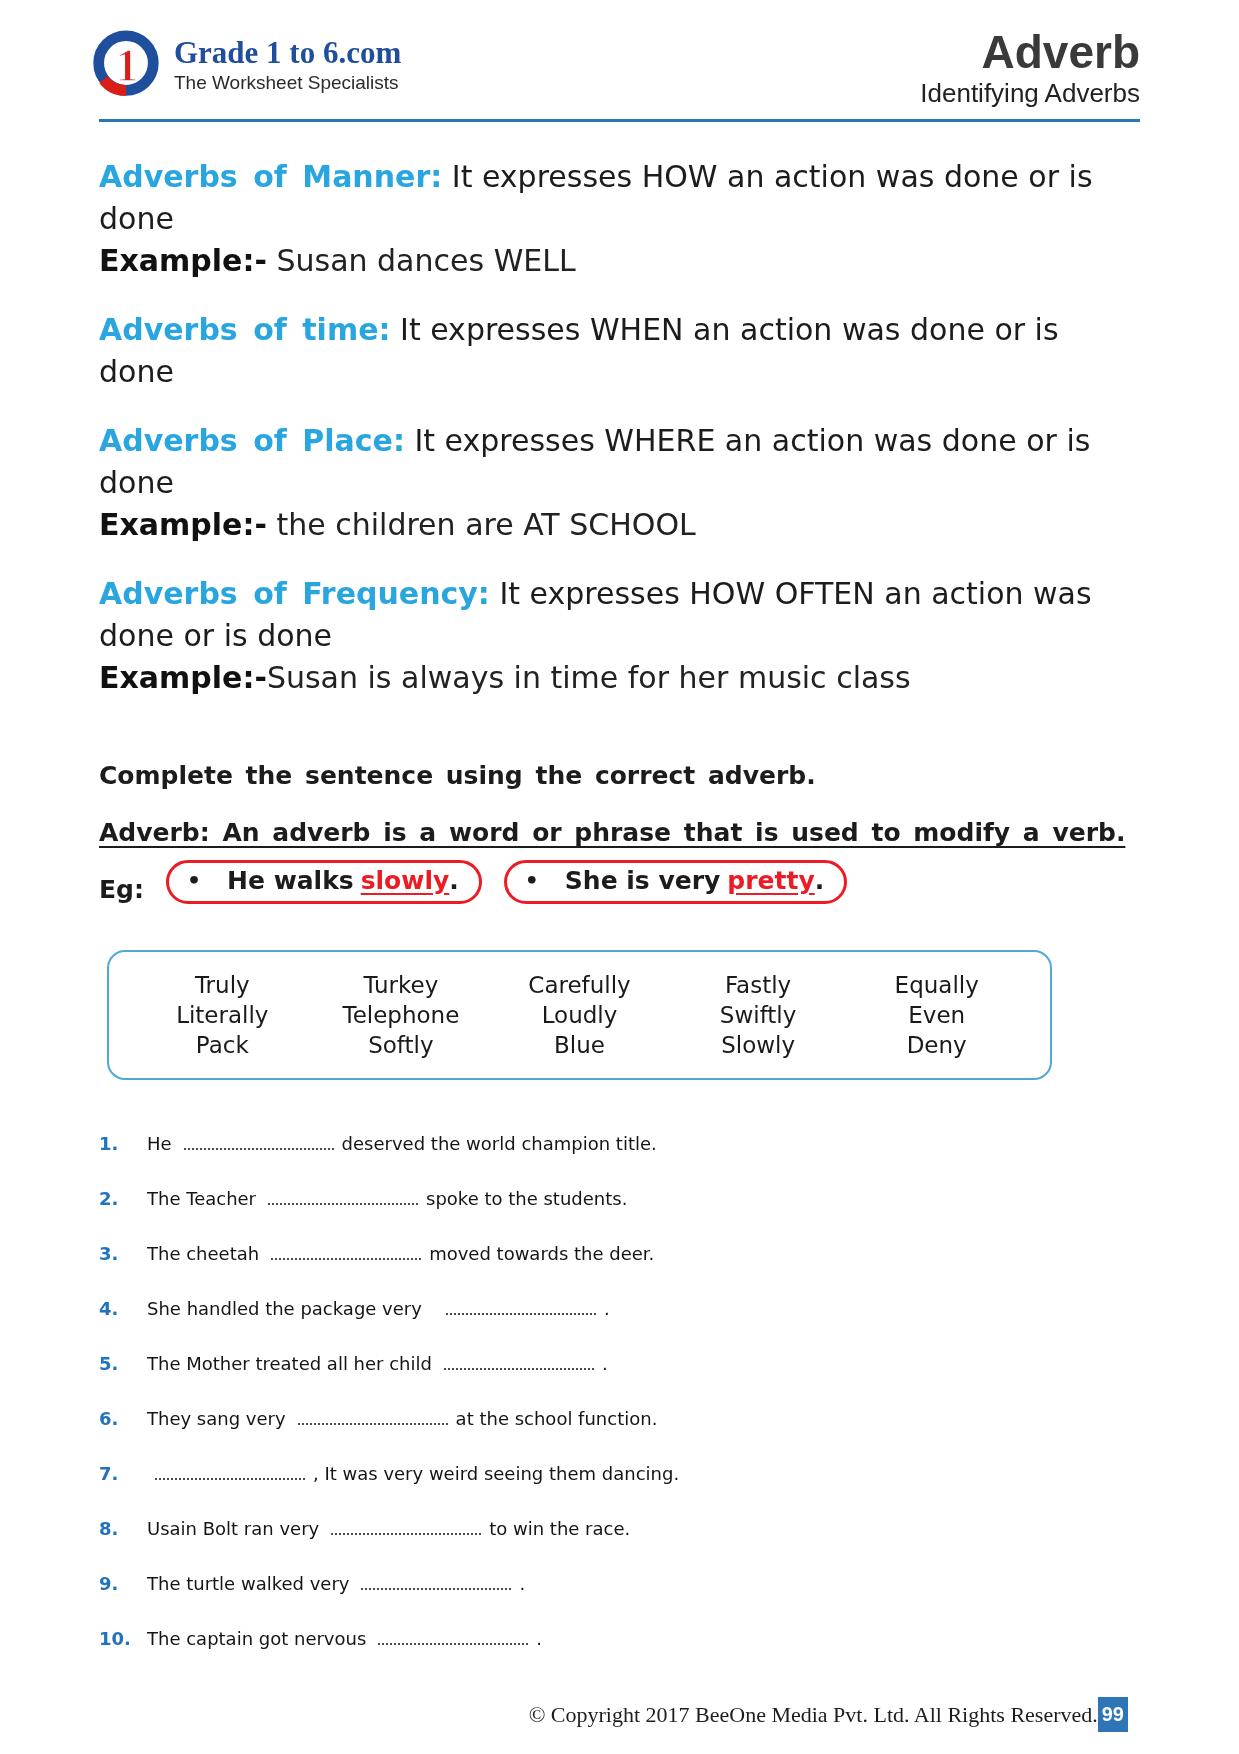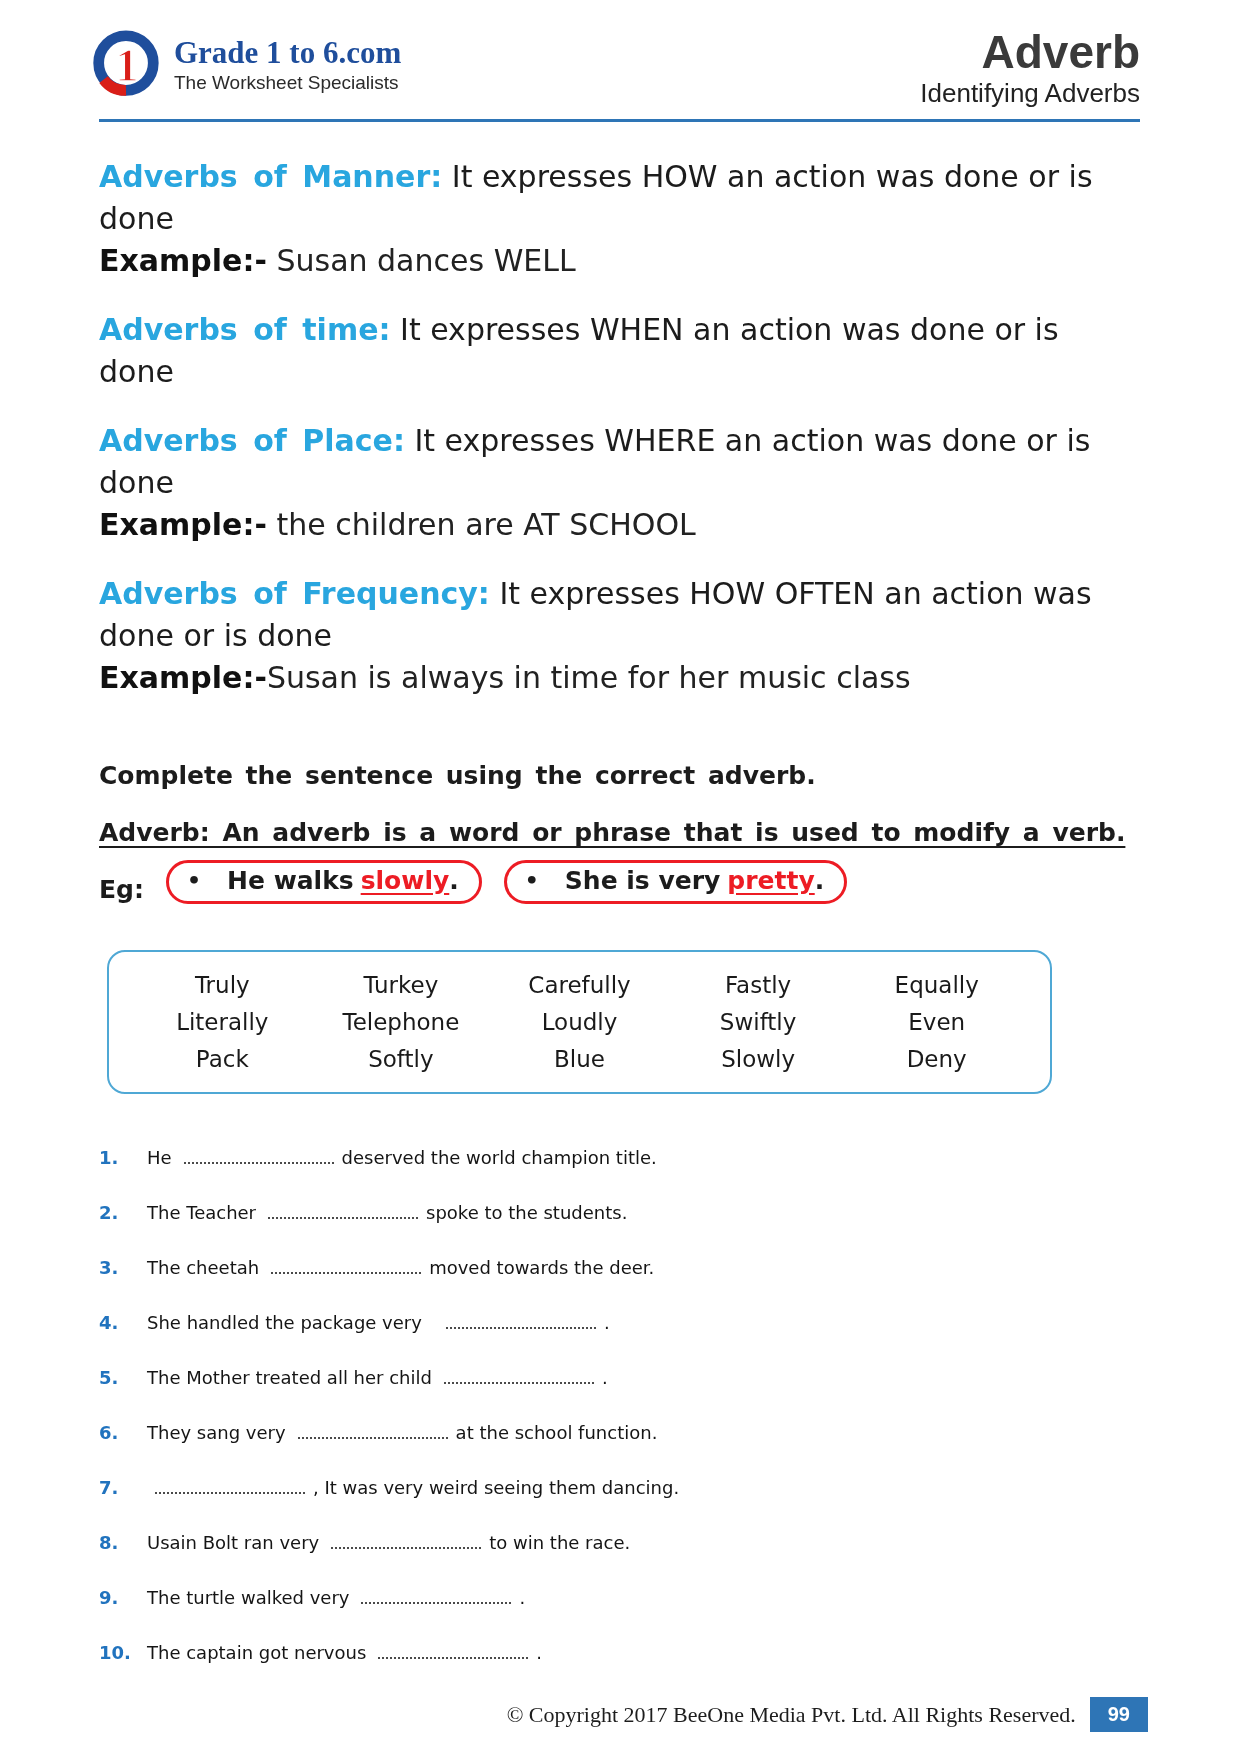--- a/index.html
+++ b/index.html
@@ -47,35 +47,35 @@
   .eg-label{font-size:25px;font-weight:bold;margin-top:16px;}
   .eg-pill{border:3px solid var(--accent_red);border-radius:26px;
     padding:3px 20px 6px 18px;font-size:25px;font-weight:bold;display:inline-flex;
     align-items:center;}
   .eg-bullet{margin-right:26px;font-size:22px;}
   .eg-word{color:var(--accent_red);text-decoration:underline;
     text-underline-offset:4px;margin-left:7px;}
   
   .word-bank{margin:46px 0 0 8px;width:945px;border:2px solid var(--box_border);
     border-radius:18px;padding:20px 24px;display:grid;
-    grid-template-columns:repeat(5,1fr);row-gap:11px;font-size:23px;
+    grid-template-columns:repeat(5,1fr);row-gap:4px;font-size:23px;
     text-align:center;color:#1a1a1a;}
   .word-bank .word{display:block;}
   
   .questions{margin-top:52px;}
   .question{margin-bottom:33px;font-size:18px;color:#151515;}
   .q-num{display:inline-block;width:48px;color:var(--number);font-weight:bold;}
   .blank{display:inline-block;width:150px;height:1em;
     border-bottom:2px dotted #4a4a4a;margin:0 8px;vertical-align:baseline;}
   
-  .footer{position:absolute;left:99px;right:91px;bottom:22px;display:flex;
-    justify-content:flex-end;align-items:center;gap:14px;}
+  .footer{position:absolute;left:99px;right:111px;bottom:22px;display:flex;
+    justify-content:flex-end;align-items:center;gap:0;}
   .copyright{font-family:"Liberation Serif",serif;font-size:22px;color:#1d1d1d;}
   .page-num{background:var(--page_box);color:#fff;font-family:"Liberation Sans",sans-serif;
-    font-size:20px;font-weight:bold;padding:6px 18px;display:inline-block;}
+    font-size:20px;font-weight:bold;padding:6px 4px;display:inline-block;}
 </style>
 </head>
 <body>
 
 <div class="page">
 
   <div class="header">
     <div class="logo-wrap">
       <svg width="78" height="78" viewBox="0 0 80 80">
         <circle cx="41" cy="38" r="28" fill="none" stroke="#1F4E9C" stroke-width="11"></circle>

